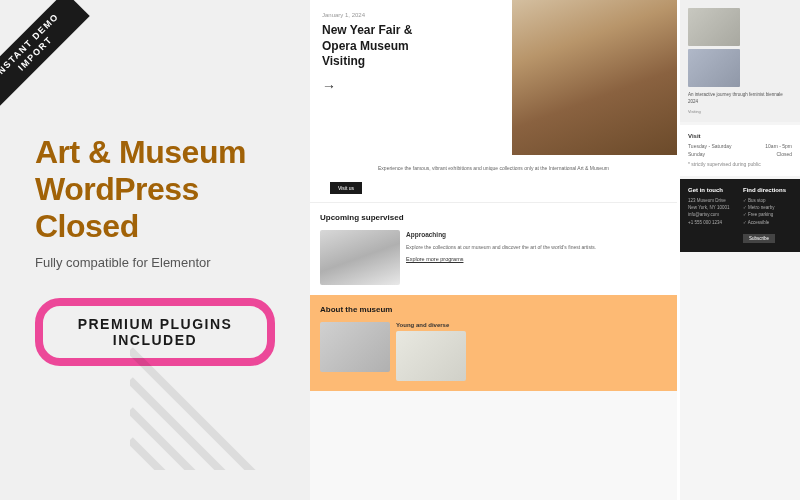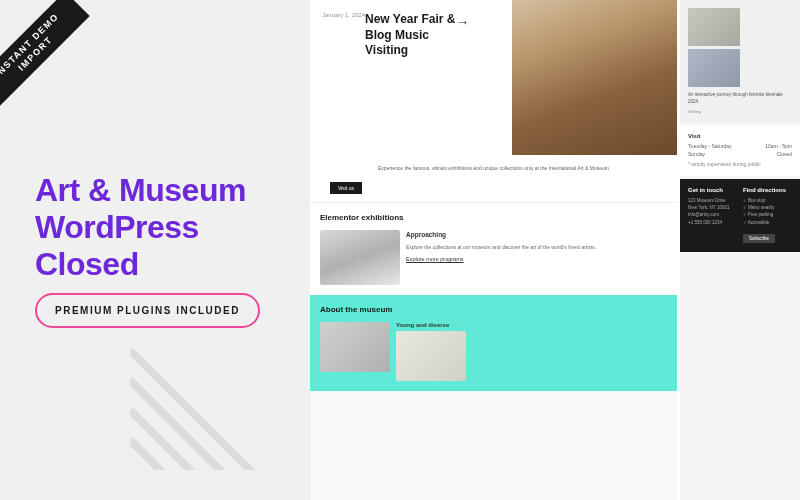--- a/index.html
+++ b/index.html
@@ -52,37 +52,37 @@
       left: 0;
       width: 110px;
       height: 110px;
       overflow: hidden;
       z-index: 10;
     }
 
     .main-title {
       font-size: 32px;
       font-weight: 800;
-      color: #6d28d9;
+      color: #a16207;
       line-height: 1.15;
       margin-bottom: 10px;
       letter-spacing: -0.5px;
     }
 
     .subtitle {
       font-size: 13px;
       color: #555;
       margin-bottom: 28px;
     }
 
     .premium-btn {
       display: inline-block;
-      border: 2px solid #ec4899;
+      border: 8px solid #ec4899;
       padding: 10px 18px;
-      font-size: 10px;
+      font-size: 14px;
       font-weight: 700;
       letter-spacing: 1.5px;
       text-transform: uppercase;
       color: #1a1a1a;
       background: transparent;
       border-radius: 25px;
       cursor: pointer;
       width: fit-content;
     }
 
@@ -141,21 +141,21 @@
     .hero-section {
       display: flex;
       height: 155px;
       background: #fff;
       position: relative;
     }
     .hero-text {
       padding: 12px;
       width: 55%;
       display: flex;
-      flex-direction: row;
+      flex-direction: column;
       justify-content: flex-start;
     }
     .hero-date {
       font-size: 6px;
       color: #999;
       margin-bottom: 5px;
     }
     .hero-title {
       font-size: 12px;
       font-weight: 800;
@@ -240,21 +240,21 @@
     .explore-more {
       font-size: 5.5px;
       color: #333;
       text-decoration: underline;
       display: block;
       margin-top: 4px;
     }
 
     
     .about-section {
-      background: #5eead4;
+      background: #fdba74;
       padding: 10px;
     }
     .about-grid {
       display: flex;
       gap: 6px;
     }
     .about-img {
       width: 70px;
       height: 50px;
       background: linear-gradient(135deg, #d0d0d0, #b0b0b0);
@@ -428,51 +428,52 @@
       <line x1="0" y1="70" x2="160" y2="230" stroke="#000" stroke-width="8"></line>
       <line x1="0" y1="100" x2="160" y2="260" stroke="#000" stroke-width="8"></line>
       <line x1="0" y1="130" x2="160" y2="290" stroke="#000" stroke-width="8"></line>
     </svg>
   </div>
 
   <h1 class="main-title">
     <span>Art &amp; Museum</span><br>
     <span>WordPress Closed</span>
   </h1>
+  <p class="subtitle">Fully compatible for Elementor</p>
   <button class="premium-btn">PREMIUM PLUGINS INCLUDED</button>
 </div>
 
 <div class="right-panel">
 
   <div class="preview-main">
 
 
     <div class="hero-section">
       <div class="hero-text">
         <span class="hero-date">January 1, 2024</span>
         <div class="hero-title">
           <span>New Year Fair &amp;</span><br>
-          <span>Blog Music</span><br>
+          <span>Opera Museum</span><br>
           <span>Visiting</span>
         </div>
         <span class="hero-arrow">→</span>
         <div style="margin-top:auto;"></div>
       </div>
       <div class="hero-image">
         <div class="hero-image-inner"></div>
       </div>
     </div>
 
     <div style="background:#fff; padding: 6px 12px 4px;">
       <p class="hero-bottom-text">Experience the famous, vibrant exhibitions and unique collections only at the International Art &amp; Museum</p>
       <span class="hero-cta-btn">Visit us</span>
     </div>
 
     <div class="exhibitions-section">
-      <div class="section-title">Elementor exhibitions</div>
+      <div class="section-title">Upcoming supervised</div>
       <div class="exhibitions-grid">
         <div class="exhibition-img">
           <div class="exhibition-img-inner"></div>
         </div>
         <div class="exhibition-text">
           <div class="exhibition-text-title">Approaching</div>
           <span>Explore the collections at our museum and discover the art of the world's finest artists.</span>
           <span class="explore-more">Explore more programs</span>
         </div>
       </div>

